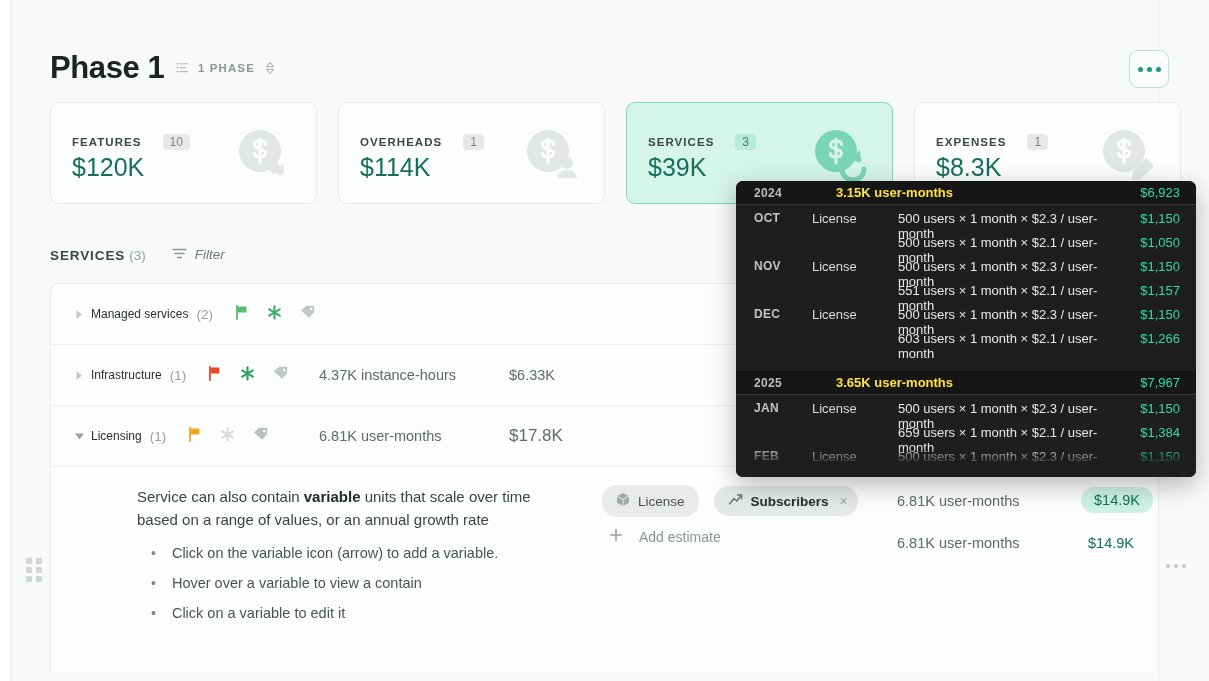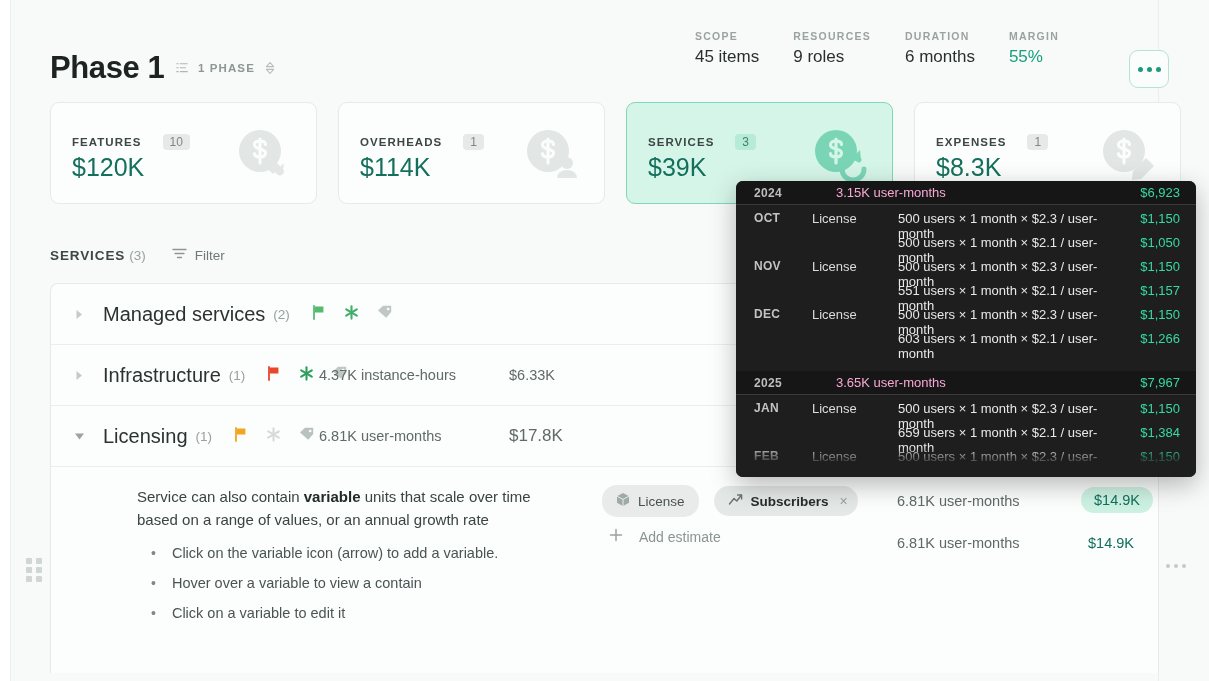--- a/index.html
+++ b/index.html
@@ -83,33 +83,33 @@
     border-radius: 4px; padding: 1px 7px; font-weight: 400;
   }
   .card.sel .ckey .cnt { background: #b6ecd7; color: #3f7f6c; }
   .card .cval { position: absolute; left: 21px; top: 50px; font-size: 25px; color: #14705c; font-weight: 400; }
   .card .cicon { position: absolute; right: 20px; top: 22px; width: 62px; height: 62px; opacity: 1; }
 
   
   .sec-head { position: absolute; left: 50px; top: 247px; display: flex; align-items: center; gap: 26px; }
   .sec-title { font-size: 13.5px; font-weight: 700; letter-spacing: .9px; color: #3d4745; }
   .sec-title .n { font-weight: 400; color: #98a2a0; letter-spacing: 0; margin-left: 4px; }
-  .filter { display: flex; align-items: flex-end; gap: 8px; color: #6f7a78; font-size: 13.5px; }
+  .filter { display: flex; align-items: flex-start; gap: 8px; color: #6f7a78; font-size: 13.5px; font-style: italic; }
 
   .panel {
     position: absolute; left: 50px; top: 283px; width: 1109px; height: 390px;
     background: #fcfdfd; border: 1px solid #e7eae9; border-bottom: none;
     border-radius: 8px 8px 0 0; overflow: hidden;
   }
   .grow {
     height: 61px; border-bottom: 1px solid #eceeed;
     display: flex; align-items: center; padding-left: 18px; gap: 0;
   }
   .caret { width: 20px; display:flex; align-items:center; justify-content:center; }
-  .gname { font-size: 20px; color: #2b3331; margin-left: 14px; }
+  .gname { font-size: 12px; color: #2b3331; margin-left: 2px; }
   .gcount { font-size: 13.5px; color: #98a2a0; margin-left: 8px; }
   .gicons { display: flex; align-items: center; gap: 18px; margin-left: 22px; }
 
   .detail { padding: 30px 0 0 0; position: relative; height: 268px; }
   .dtext {
     position: absolute; left: 86px; top: 18px; width: 420px;
     font-size: 15px; line-height: 23px; color: #3a4543;
   }
   .dtext b { font-weight: 700; color: #222b29; }
   .bullets { position: absolute; left: 100px; top: 78px; }
@@ -147,21 +147,21 @@
     background: #1e1e1e; border-radius: 7px; overflow: hidden;
     font-size: 13px; color: #e8e8e8; z-index: 50;
     box-shadow: 0 8px 26px rgba(0,0,0,.28);
   }
   .tt-row { display: flex; align-items: flex-start; height: 24px; padding: 0 16px 0 18px; }
   .tt-year {
     background: #161616; height: 24px; display: flex; align-items: center;
     padding: 0 16px 0 18px; border-bottom: 1px solid #3a3a3a;
   }
   .tt-year .y { width: 82px; font-size: 12px; font-weight: 700; color: #bdbdbd; letter-spacing: .3px; }
-  .tt-year .u { flex: 1; font-size: 13px; font-weight: 400; color: #f9a8d4; }
+  .tt-year .u { flex: 1; font-size: 13px; font-weight: 700; color: #fde047; }
   .tt-year .t { font-size: 13px; color: #36d9a5; text-align: right; }
   .tt-mo { width: 58px; font-size: 12px; font-weight: 700; color: #c3c3c3; letter-spacing: .3px; }
   .tt-nm { width: 86px; font-size: 13px; color: #dcdcdc; }
   .tt-ex { flex: 1; font-size: 13px; color: #e9e9e9; }
   .tt-am { font-size: 13px; color: #36d9a5; text-align: right; min-width: 54px; }
   .tt-fade {
     position: absolute; left: 0; right: 0; bottom: 0; height: 30px;
     background: linear-gradient(to bottom, rgba(30,30,30,0) 0%, #1e1e1e 62%);
   }
 </style>
@@ -199,38 +199,20 @@
       </span>
       <span class="lbl">1 PHASE</span>
       <span>
         <svg class="icon-chev" viewBox="0 0 12 14">
           <path d="M6 1.5 L9.6 5.6 H2.4 Z" fill="none" stroke="#b4bcba" stroke-width="1.1" stroke-linejoin="round"></path>
           <path d="M6 12.5 L9.6 8.4 H2.4 Z" fill="none" stroke="#b4bcba" stroke-width="1.1" stroke-linejoin="round"></path>
         </svg>
       </span>
     </div>
 
-    <div class="metrics">
-      <div class="metric">
-        <div class="k">SCOPE</div>
-        <div class="v">45 items</div>
-      </div>
-      <div class="metric">
-        <div class="k">RESOURCES</div>
-        <div class="v">9 roles</div>
-      </div>
-      <div class="metric">
-        <div class="k">DURATION</div>
-        <div class="v">6 months</div>
-      </div>
-      <div class="metric accent">
-        <div class="k">MARGIN</div>
-        <div class="v">55%</div>
-      </div>
-    </div>
 
     <div class="more-btn">
       <i></i>
         <i></i>
         <i></i>
     </div>
   </div>
 
   <div class="cards">
 

